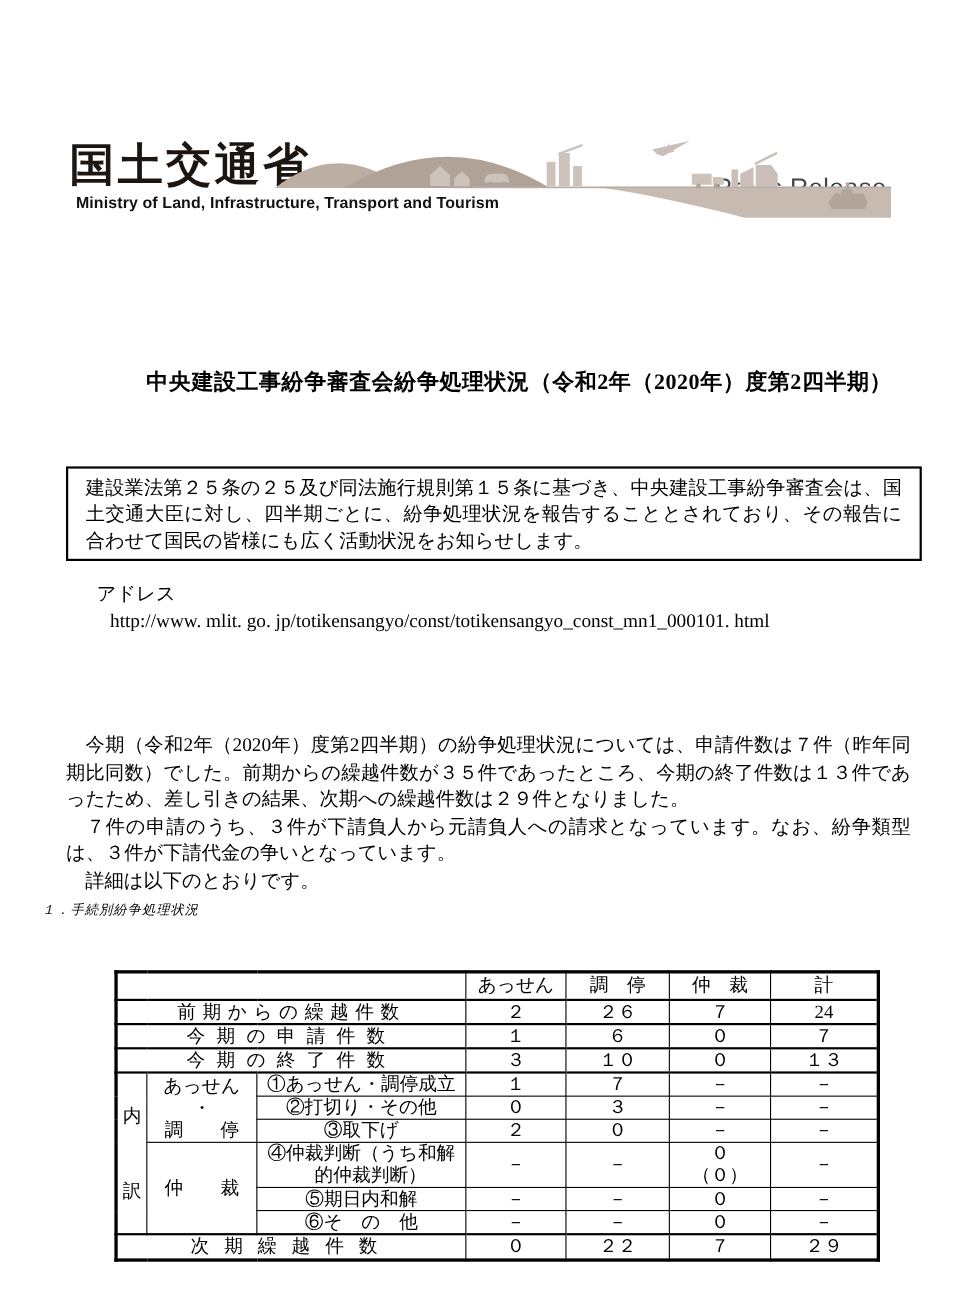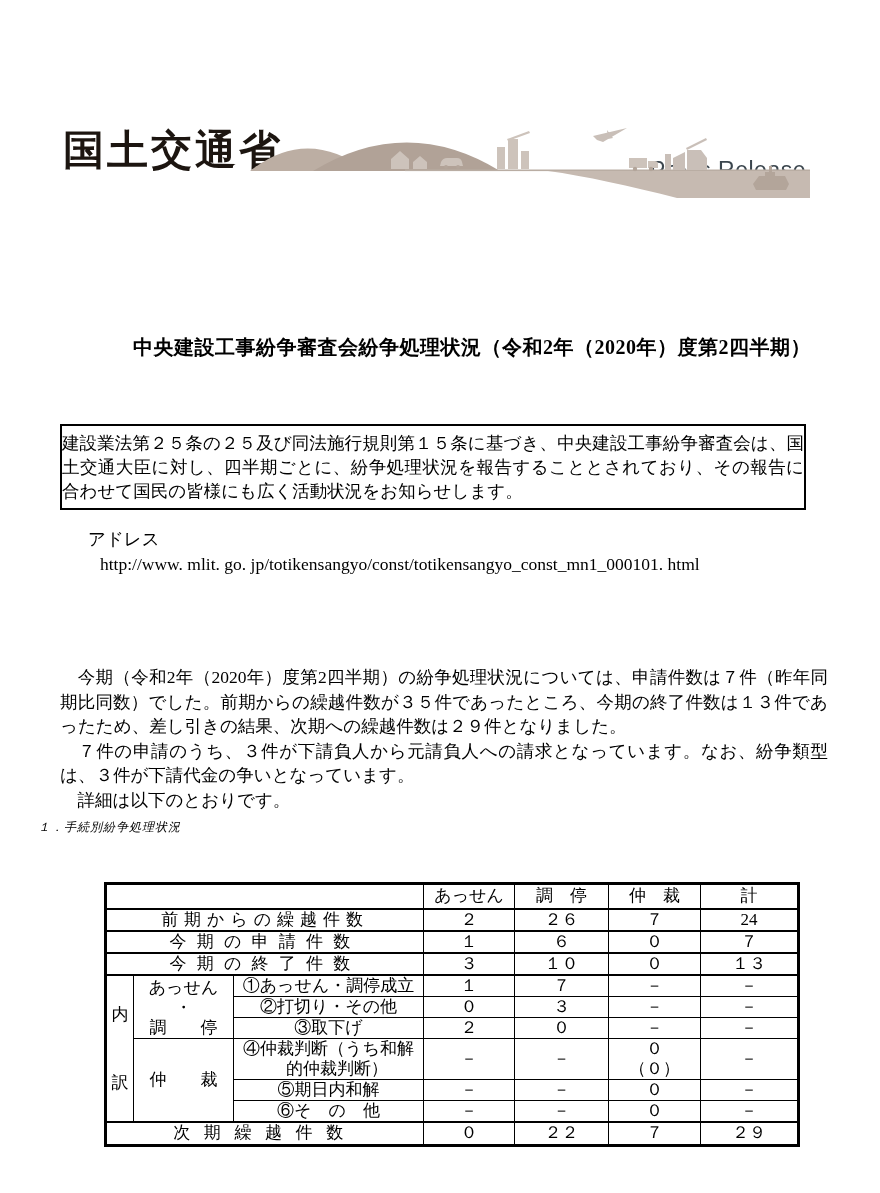--- a/index.html
+++ b/index.html
@@ -13,21 +13,21 @@
   .logo-en{position:absolute;left:69px;top:177px;font-size:14.5px;font-weight:bold;color:#121212;letter-spacing:.1px;}
   .scape{position:absolute;left:245px;top:114px;}
 
   
   .dateblock{position:absolute;top:251px;right:72px;text-align:left;font-size:17.5px;line-height:23px;letter-spacing:1.5px;}
 
   
   .doc-title{position:absolute;left:0;top:334px;width:100%;text-align:center;font-size:20px;font-weight:bold;letter-spacing:.5px;margin-left:32px;}
 
   
-  .sumbox{position:absolute;left:60px;top:424px;width:742px;border:2px solid #000;padding:5px 0;
+  .sumbox{position:absolute;left:60px;top:424px;width:742px;border:2px solid #000;padding:5px 16px;
           font-size:17.5px;line-height:24px;text-align:justify;}
 
   
   .body1{position:absolute;left:60px;top:527px;width:764px;font-size:17.5px;line-height:24.5px;}
   .body1 p{margin:0;text-align:justify;}
   .addr{padding-left:28px;}
   .url{padding-left:40px;}
   .body2{position:absolute;left:60px;top:665px;width:768px;font-size:17.5px;line-height:24.5px;}
   .body2 p{margin:0;text-align:justify;}
 
@@ -49,20 +49,21 @@
   .vg-uchi{height:136px;}
   .vg-assen{height:58px;width:100%;}
 </style>
 </head>
 <body>
 
 <div class="page">
 
   <div class="press sans">Press Release</div>
   <div class="logo-jp sans">国土交通省</div>
+  <div class="logo-en sans">Ministry of Land, Infrastructure, Transport and Tourism</div>
 
   <svg class="scape" width="565" height="90" viewBox="0 0 565 90" aria-hidden="true">
     <path d="M5,57 Q62,12 122,57 Z" fill="#bcaea3"></path>
     <path d="M68,57 Q162,0 255,57 Z" fill="#b1a297"></path>
     <rect x="160" y="55.5" width="405" height="1.6" fill="#b9ada3"></rect>
     <path d="M303,57 C340,62 385,72 432,84 L565,84 L565,57 Z" fill="#c6bab1"></path>
 
     <path d="M146,45 l9,-8 9,8 v10 h-18 z M168,48 l7,-6 7,6 v7 h-14 z" fill="#cdc3bb"></path>
 
     <path d="M196,48 q2,-4 6,-4 h10 q4,0 5,4 l1,4 h-23 z" fill="#cdc3bb"></path>

